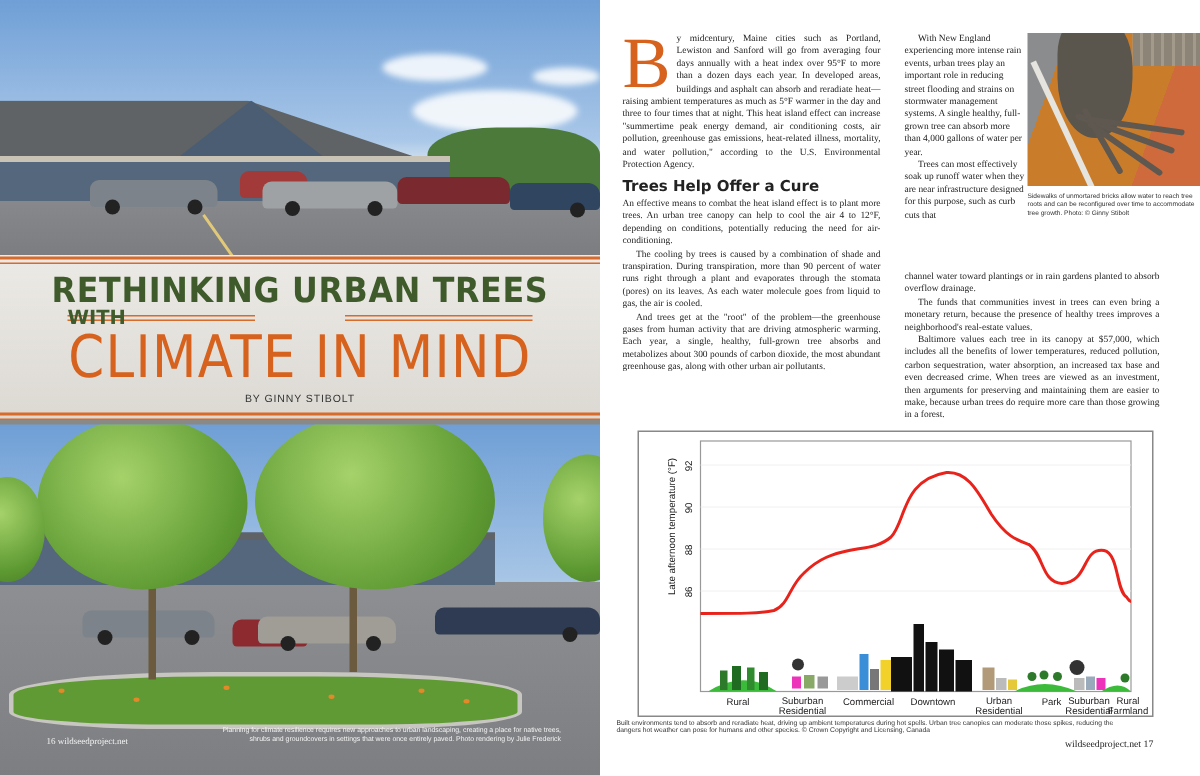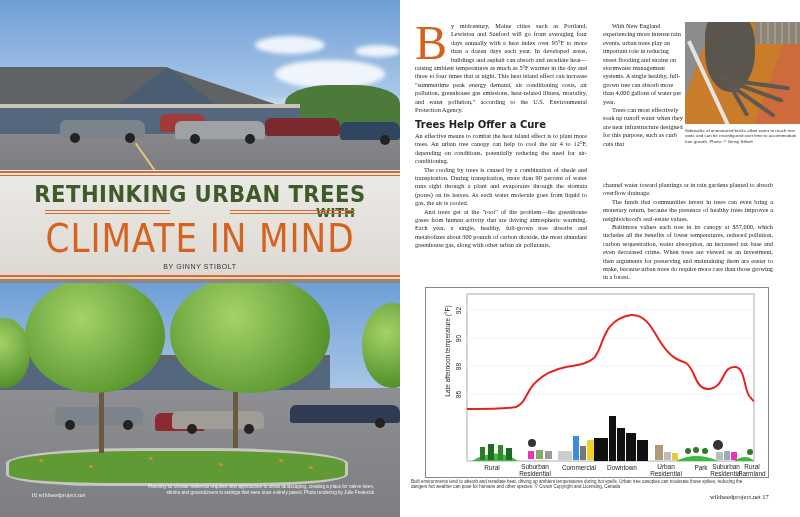--- a/index.html
+++ b/index.html
@@ -20,21 +20,21 @@
   .wheel { position:absolute; bottom:-5px; width:10px; height:10px; border-radius:50%; background:#222; }
   .stripe { position:absolute; left:145px; top:140px; width:2px; height:36px; background:#e2c97a; transform:rotate(-35deg); }
 
   
   .banner { position:absolute; left:0; top:170px; width:400px; height:110px; background:linear-gradient(#eceae6,#dcd9d3); }
   .rule { position:absolute; left:0; width:400px; height:2px; background:#d86a2a; }
   .rule.thin { height:1px; }
   .title1 { position:absolute; left:0; top:11px; width:400px; text-align:center; font-family:"DejaVu Sans", sans-serif; font-weight:bold; font-size:23px; color:#3f5b2b; letter-spacing:.5px; transform:scaleX(.92); }
   .with-row { position:absolute; left:45px; top:36px; width:310px; height:14px; }
   .with-row .line { position:absolute; top:4px; width:125px; height:1px; background:#d86a2a; box-shadow:0 3px 0 #d86a2a; }
-  .with-row .with { position:absolute; left:0; width:310px; text-align:right; font-family:"DejaVu Sans", sans-serif; font-weight:bold; font-size:13px; color:#3f5b2b; line-height:14px; }
+  .with-row .with { position:absolute; left:0; width:310px; text-align:left; font-family:"DejaVu Sans", sans-serif; font-weight:bold; font-size:13px; color:#3f5b2b; line-height:14px; }
   .title2 { position:absolute; left:0; top:46px; width:400px; text-align:center; font-family:"DejaVu Sans", sans-serif; font-size:39px; color:#d6621e; letter-spacing:1px; transform:scaleX(.88); }
   .byline { position:absolute; left:0; top:93px; width:400px; text-align:center; font-family:"Liberation Sans", sans-serif; font-size:7px; color:#333; letter-spacing:.6px; }
 
   
   .photo-bottom { position:absolute; left:0; top:283px; width:400px; height:234px; overflow:hidden;
     background:linear-gradient(#6f9fd6 0%, #a8c6e6 45%, #8d8f92 45%, #7c7e81 100%); }
   .canopy { position:absolute; border-radius:50%; background:radial-gradient(circle at 40% 35%, #a6d26a, #5e9a32 70%, #4a7f28); }
   .trunk { position:absolute; width:5px; background:#6b5a3e; }
   .island { position:absolute; left:6px; top:165px; width:336px; height:32px; border-radius:40% 40% 30% 30%; background:#5f9a35; border:3px solid #c8c6c0; }
   .flower { position:absolute; width:4px; height:3px; background:#e08a2a; border-radius:50%; }

